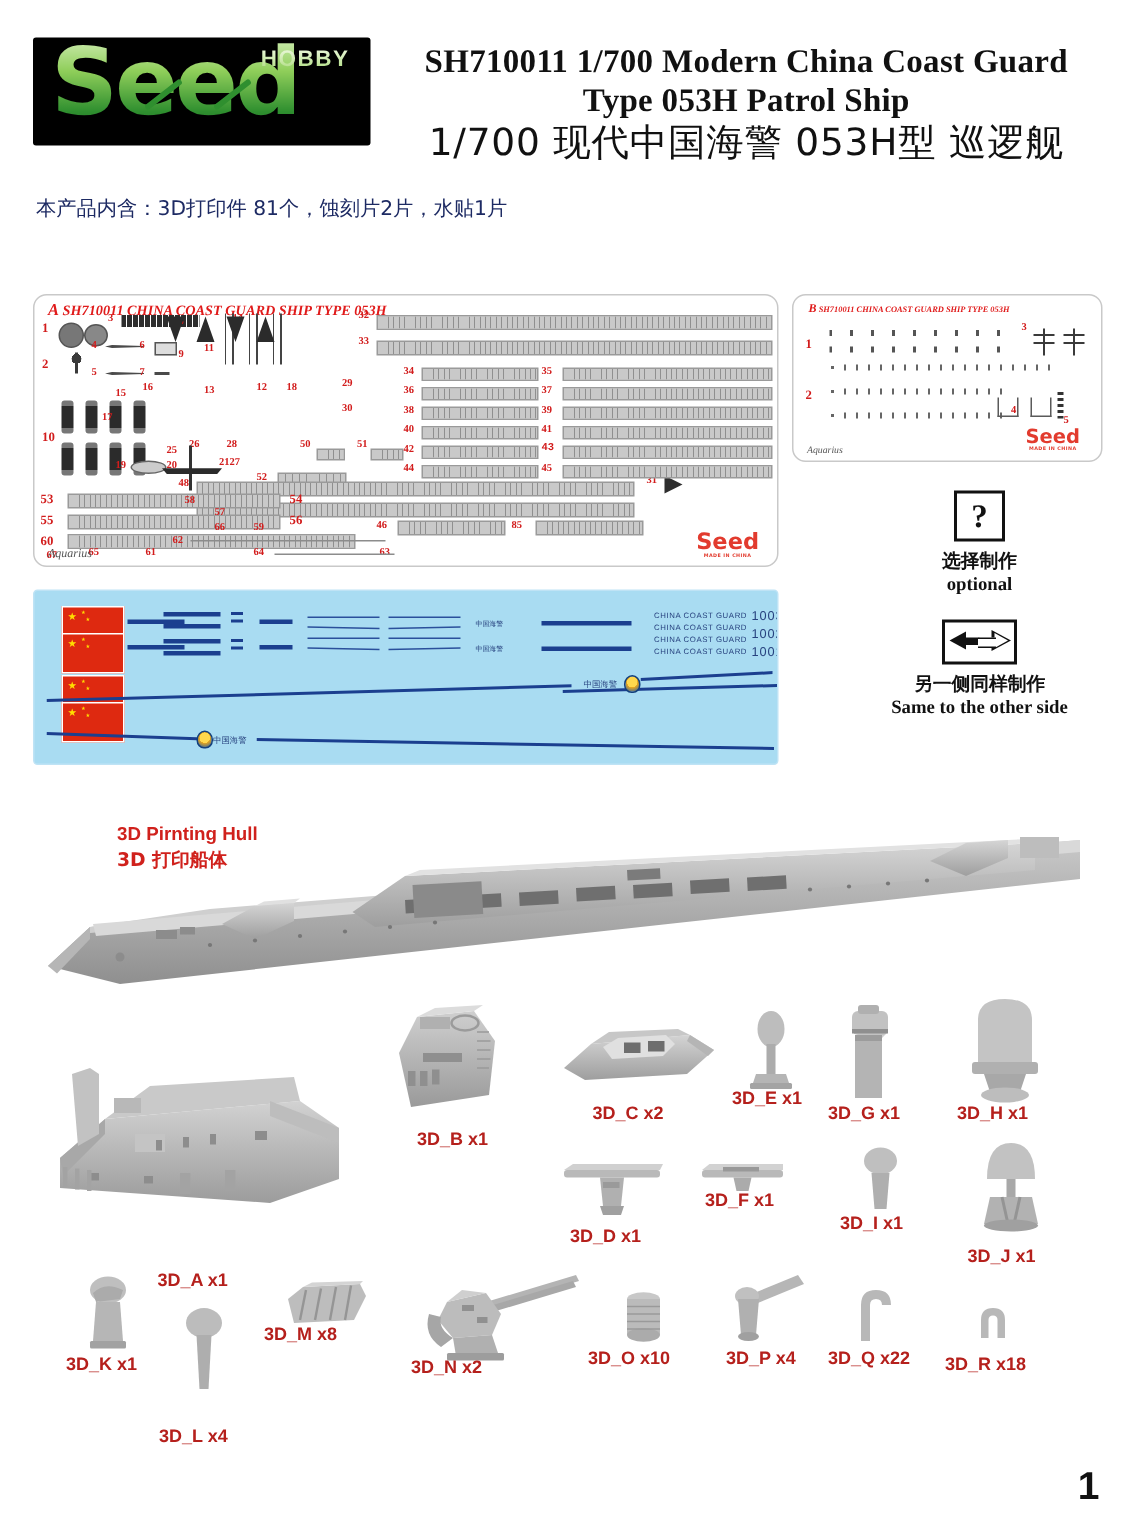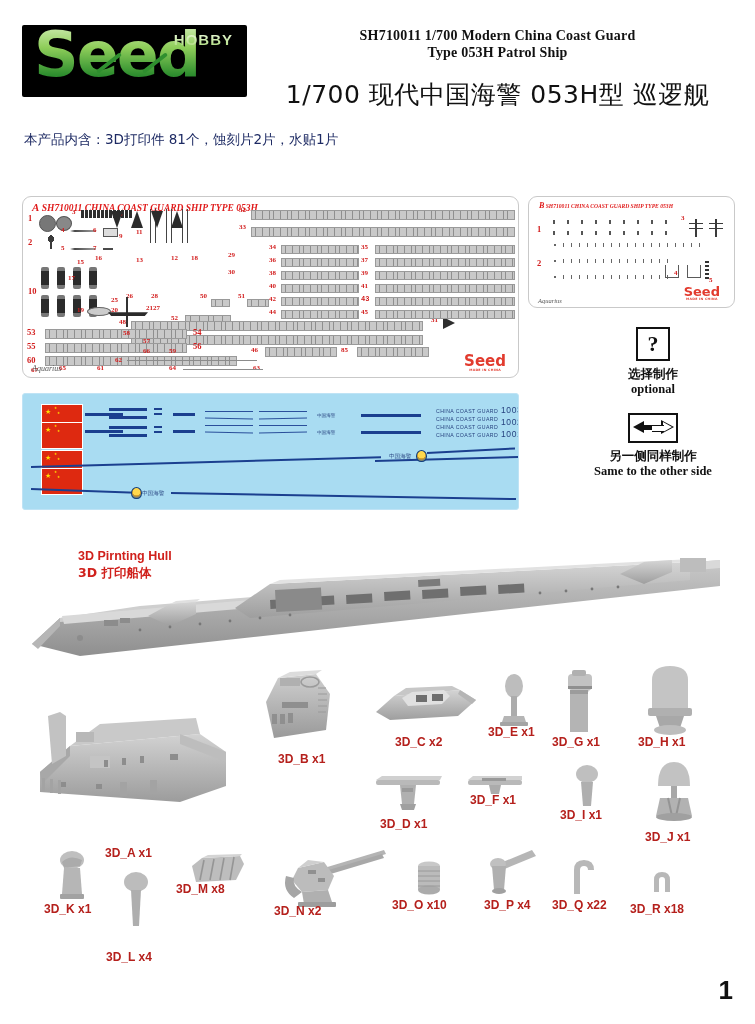--- a/index.html
+++ b/index.html
@@ -31,21 +31,21 @@
     background:linear-gradient(180deg,#f2fbe6,#a9da77);
     -webkit-background-clip:text;background-clip:text;color:transparent;
   }
   .slash{position:absolute;width:30px;height:4px;background:#2f8f2f;
     border-radius:2px;transform:rotate(-38deg);}
 
   .title-en{
     position:absolute;left:250px;top:28px;width:495px;
     text-align:center;
     font-family:"Liberation Serif", serif;
-    font-size:14px;font-weight:bold;color:#111;
+    font-size:22px;font-weight:bold;color:#111;
     line-height:1.18;letter-spacing:.2px;
   }
   .title-cn{
     position:absolute;left:250px;top:78px;width:495px;
     text-align:center;
     font-family:"DejaVu Sans", sans-serif;
     font-size:25px;font-weight:normal;color:#111;letter-spacing:.5px;
   }
 
   .contents{

